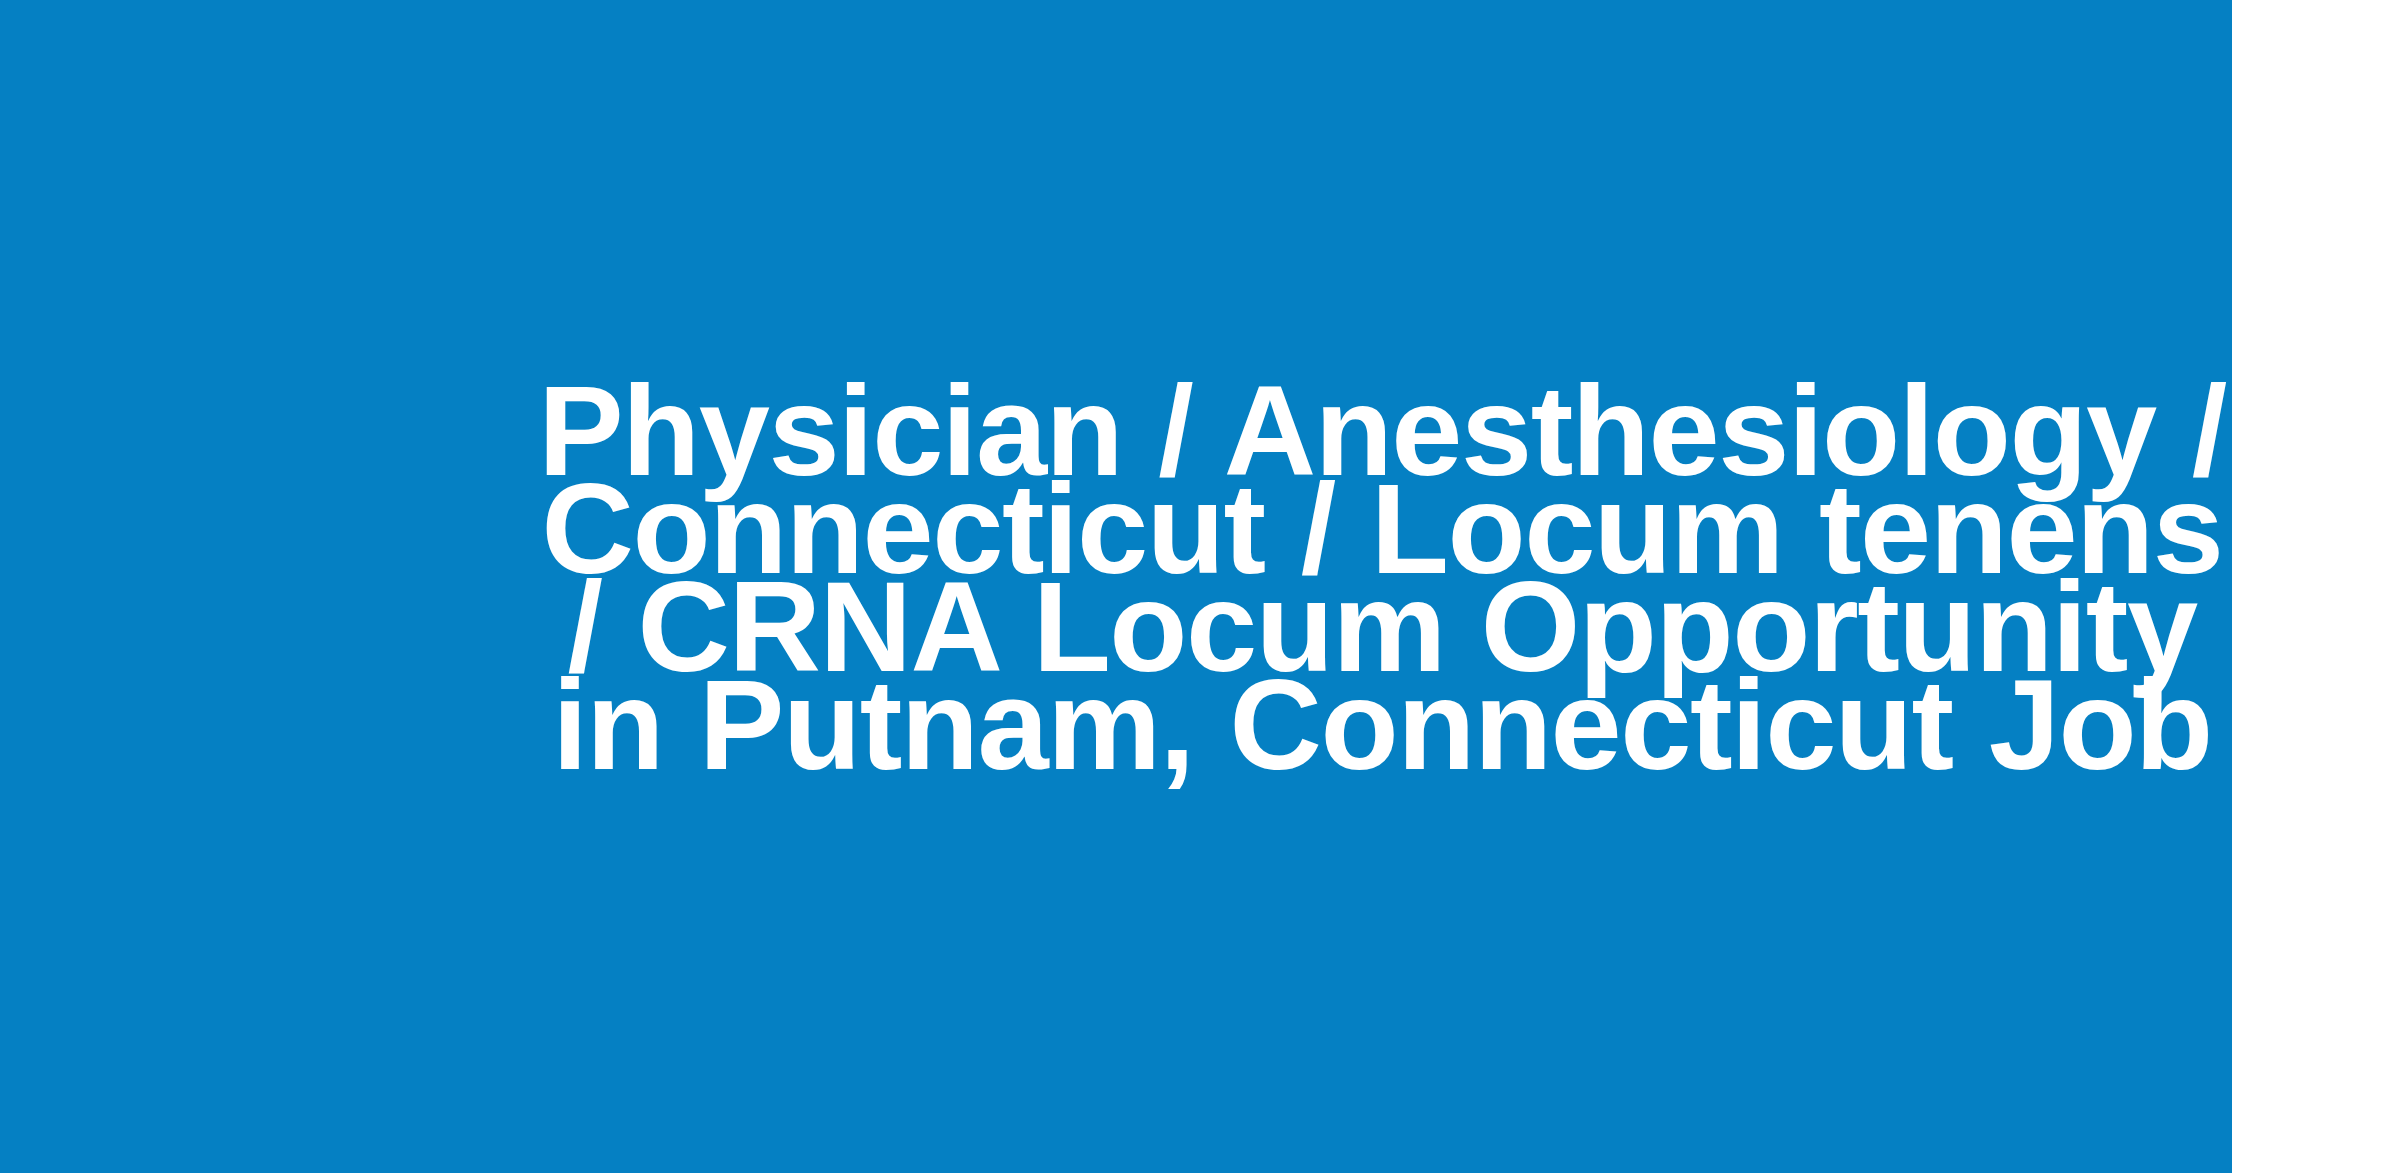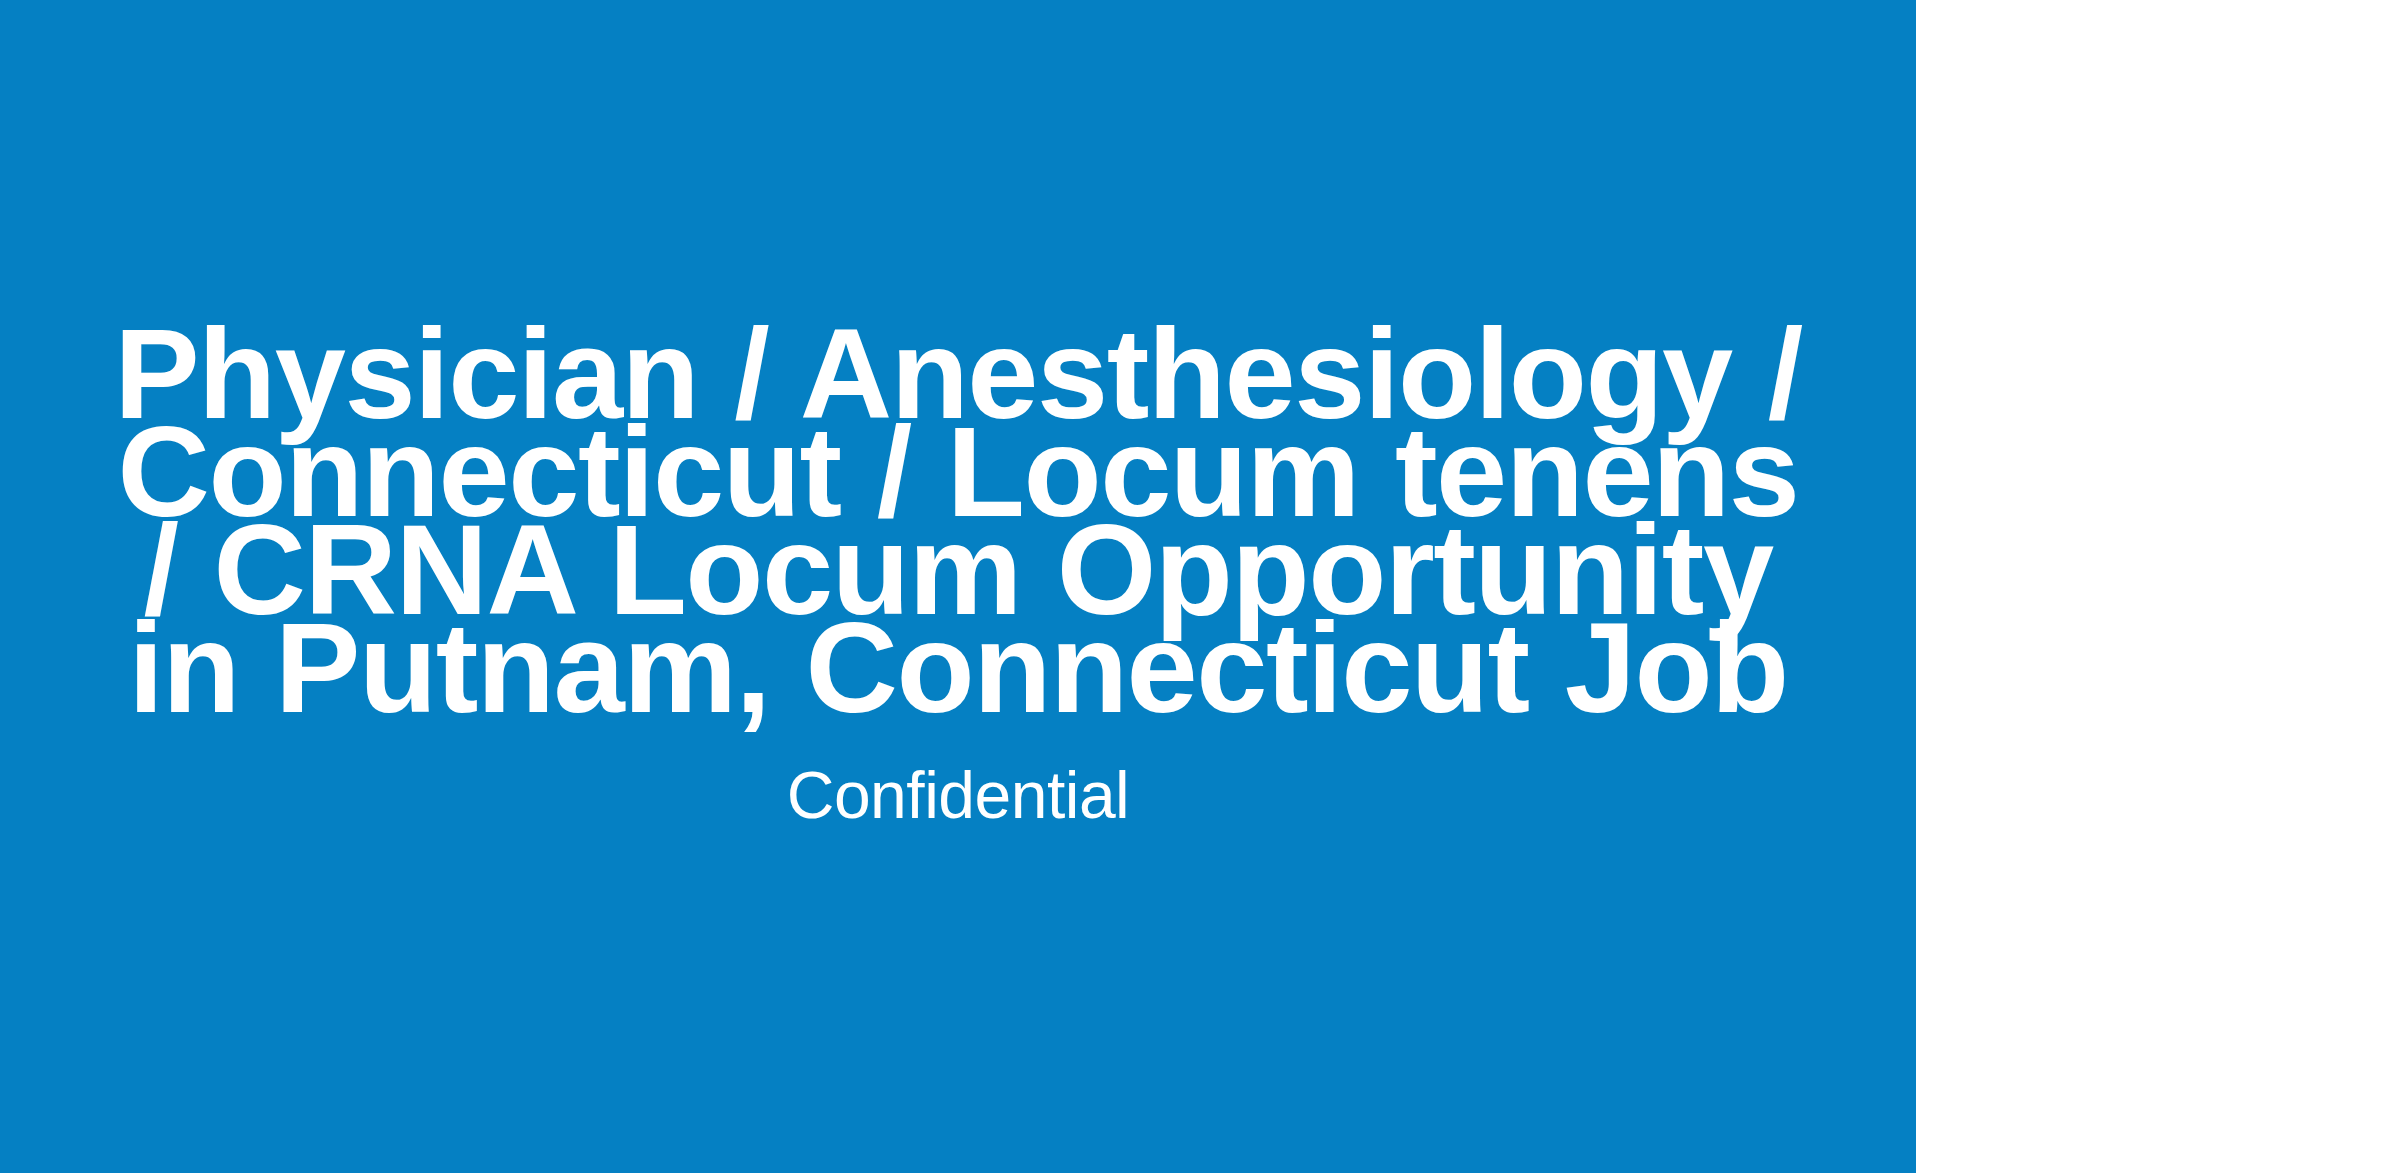--- a/index.html
+++ b/index.html
@@ -12,26 +12,26 @@
     width: 2400px;
     height: 1173px;
     overflow: hidden;
     font-family: "Liberation Sans", sans-serif;
     -webkit-font-smoothing: antialiased;
   }
 
   .card {
     position: relative;
     box-sizing: border-box;
-    width: 1916px;
+    width: 2232px;
     height: 1173px;
     background: #0580c3;
     display: flex;
     flex-direction: column;
-    align-items: center;
+    align-items: flex-end;
     justify-content: center;
   }
 
   .content {
     width: 1700px;
     max-width: 1700px;
     display: flex;
     flex-direction: column;
     align-items: center;
     justify-content: center;
@@ -69,17 +69,16 @@
 </style>
 </head>
 <body>
 
 <div class="card">
 
   <div class="content">
 
     <h1 class="job-title">Physician / Anesthesiology / Connecticut / Locum tenens / CRNA Locum Opportunity in Putnam, Connecticut Job</h1>
 
-    <div class="company-name">Confidential</div>
 
   </div>
 
 </div>
 
 </body></html>

